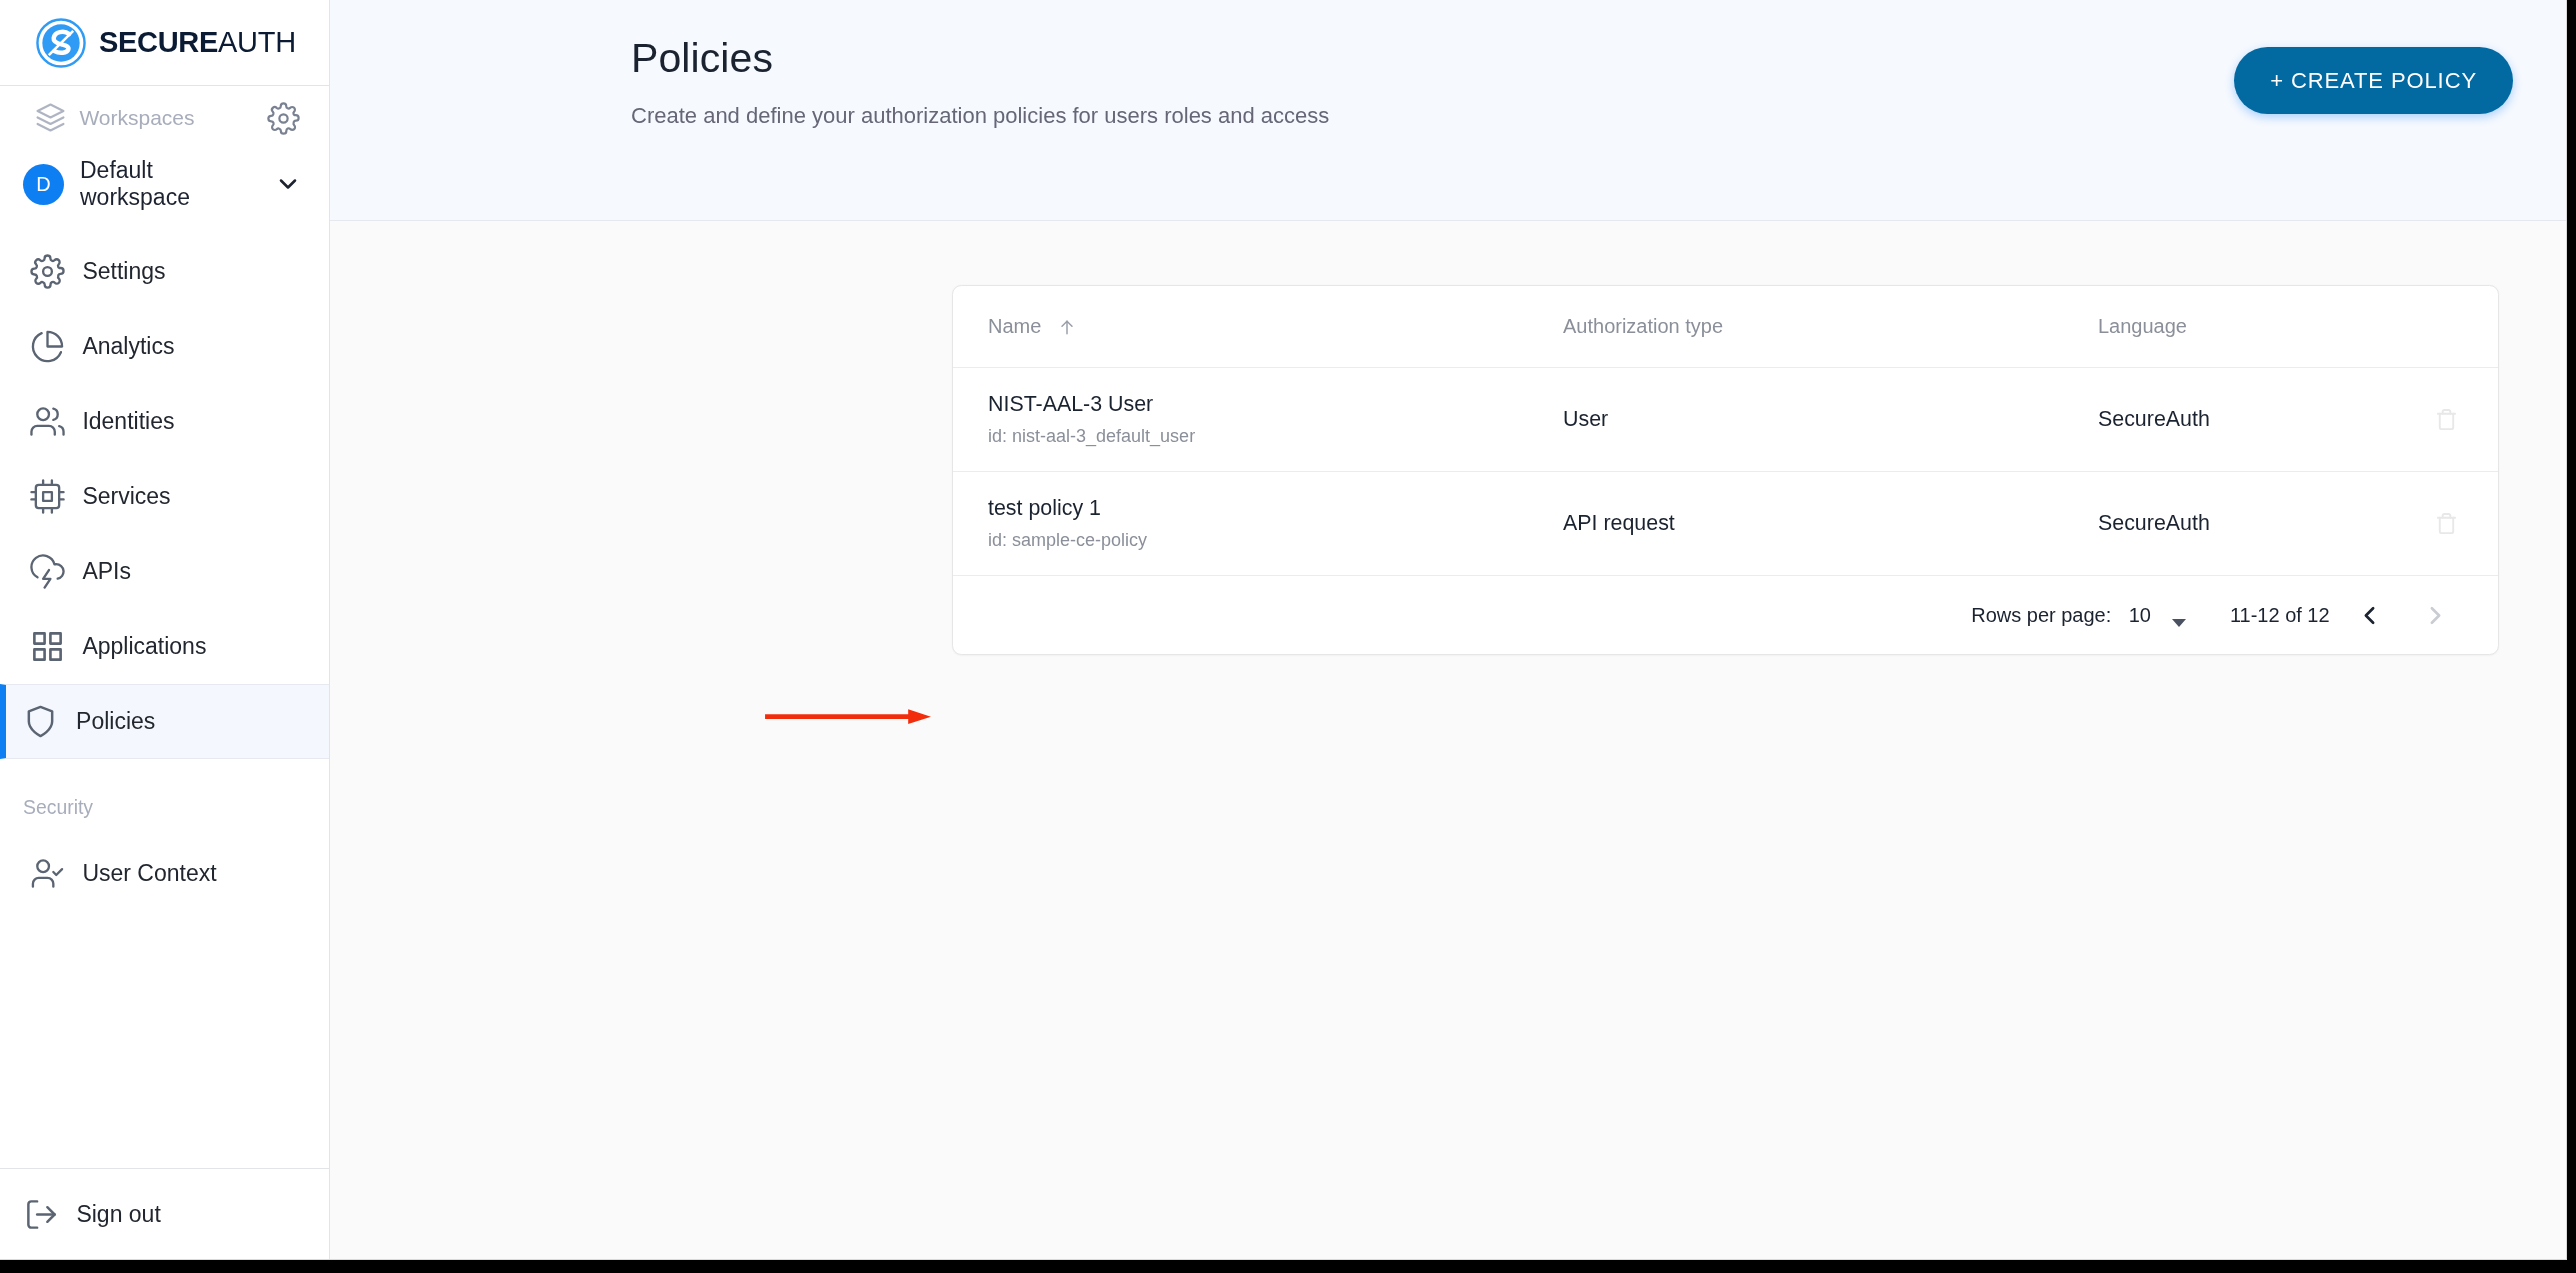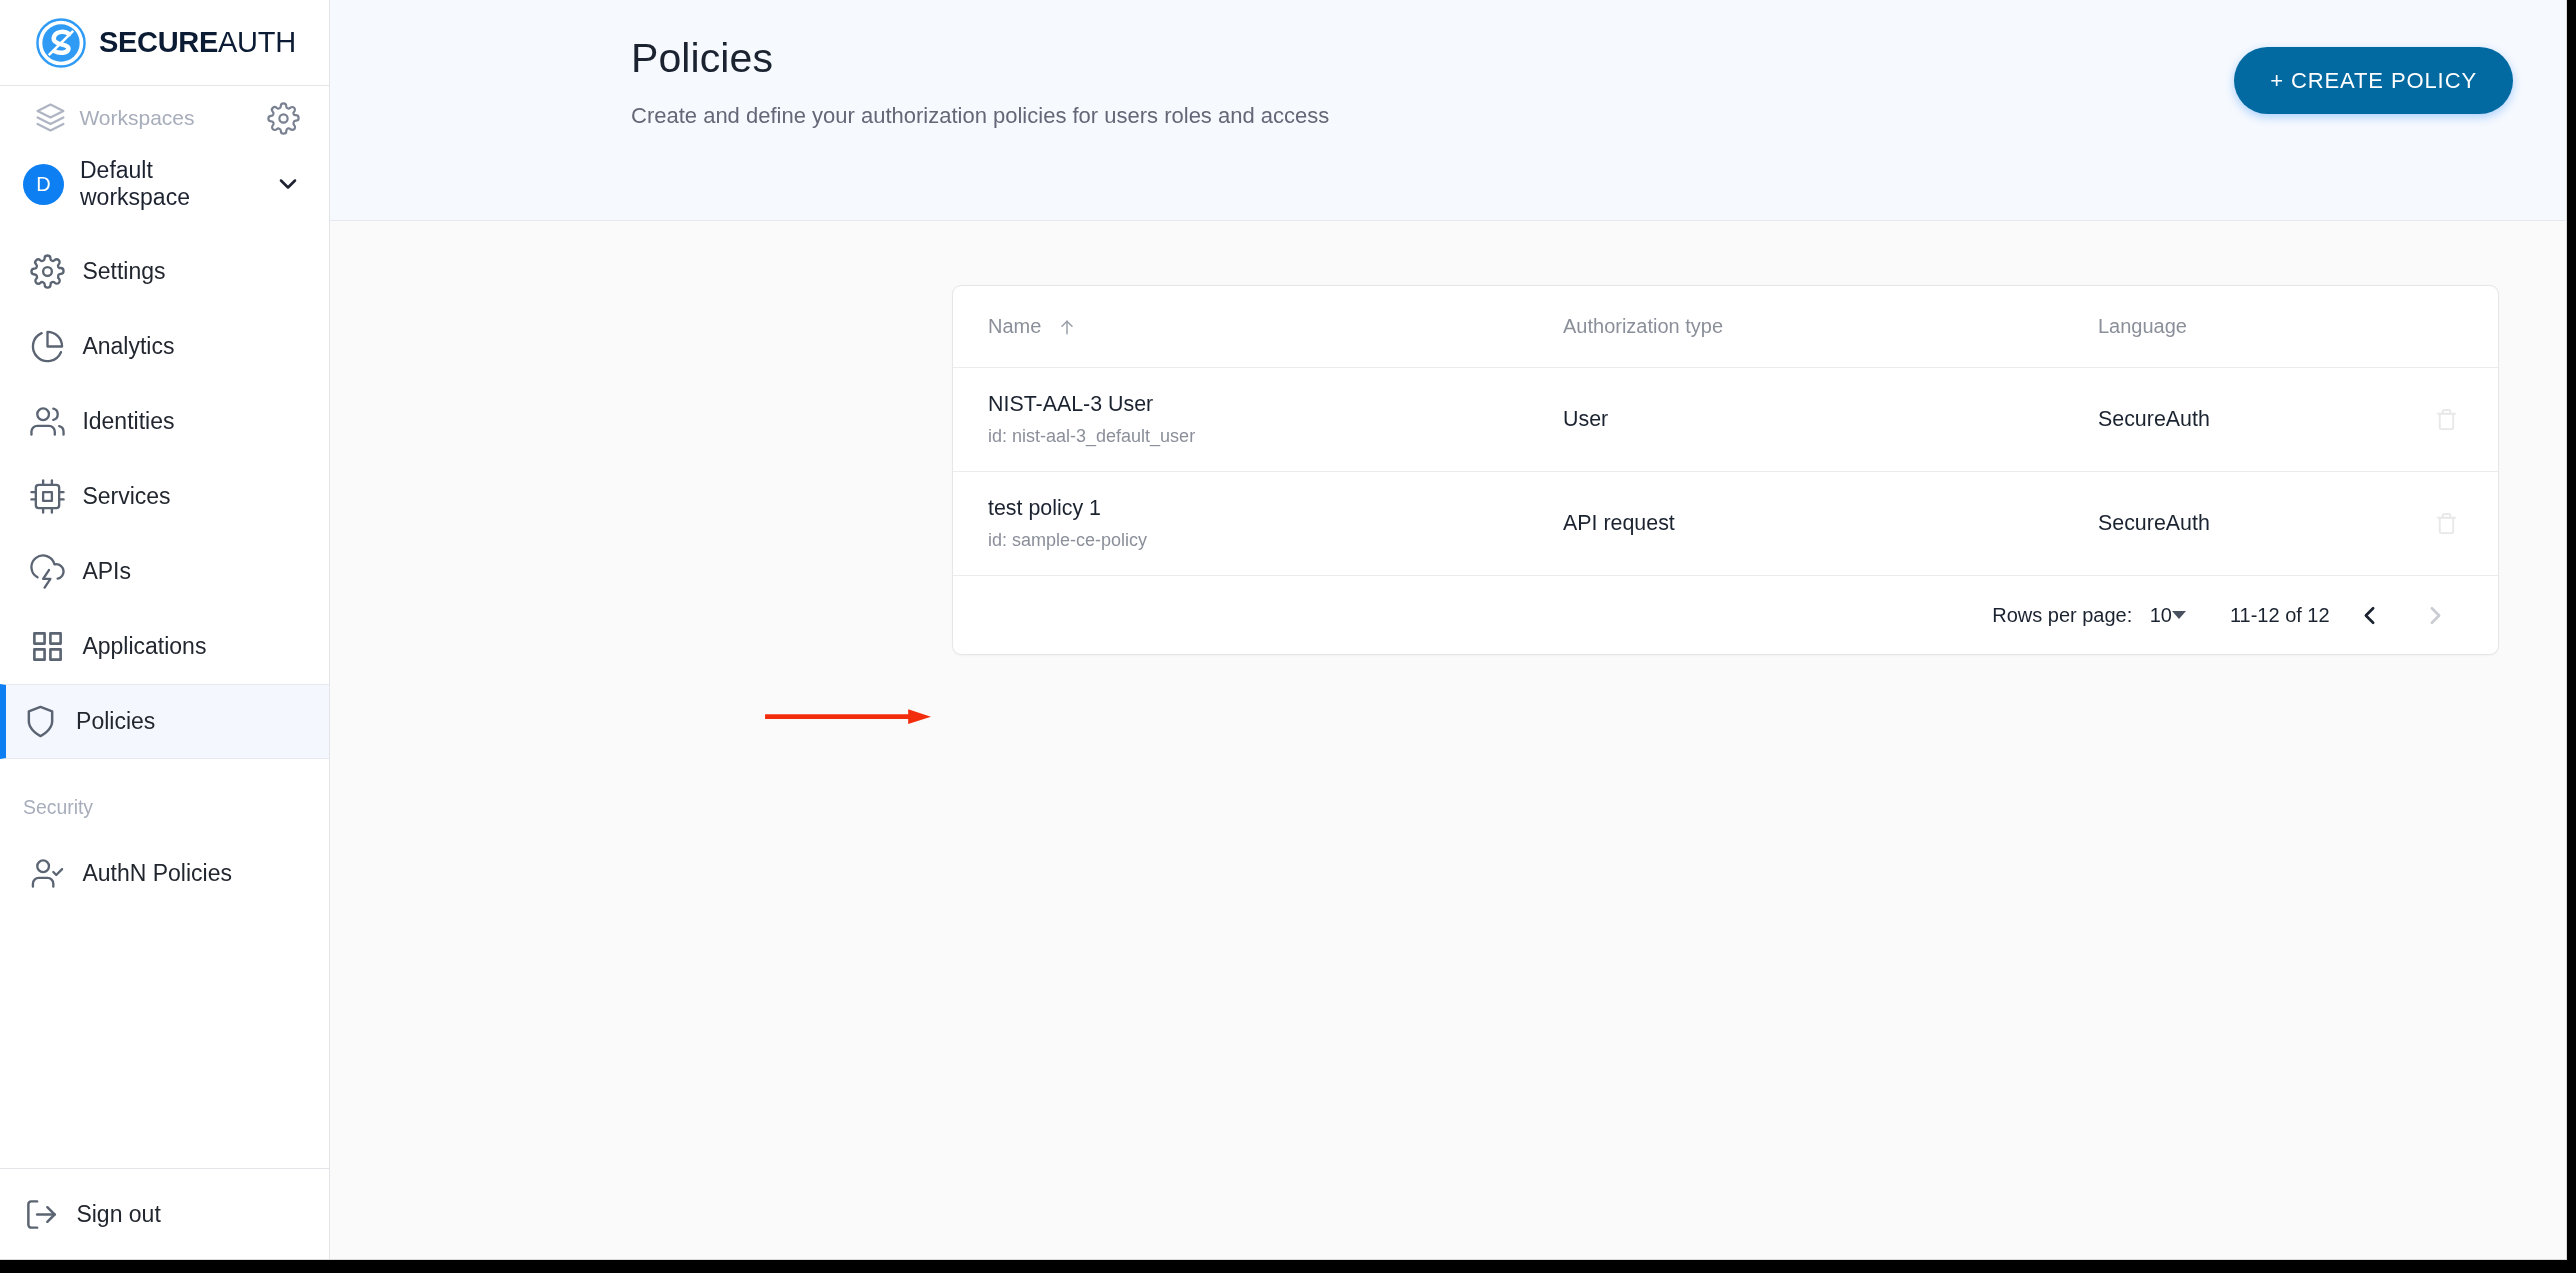--- a/index.html
+++ b/index.html
@@ -167,21 +167,21 @@
   .rval  { font-size:21.4px; color:#1b2330; }
   .trash { width:23px; height:23px; color:#e8e8e8; }
 
   .tfoot {
     height:78px;
     display:flex; align-items:center; justify-content:flex-end;
     padding-right:37px; gap:0;
   }
   .rpp-label { font-size:20px; color:#1b2330; }
   .rpp-sel {
-    display:flex; align-items:center; gap:0;
+    display:flex; align-items:flex-end; gap:21px;
     margin-left:17.4px; font-size:20px; color:#1b2330; cursor:pointer;
   }
   .caret { width:0;height:0;border-left:7.4px solid transparent;border-right:7.4px solid transparent;border-top:8px solid #4a5161; }
   .range { font-size:20px; color:#1b2330; margin-left:44px; }
   .pg-btn {
     width:51px; height:51px; margin-left:14.7px;
     display:flex; align-items:center; justify-content:center;
     cursor:pointer;
   }
   .pg-prev { color:#1b2330; }
@@ -327,21 +327,21 @@
       <div class="nav-section">Security</div>
 
       <div class="nav-item">
         <span class="nav-icon">
           <svg viewBox="0 0 24 24" width="35" height="35" fill="none" stroke="currentColor" stroke-width="1.6" stroke-linecap="round" stroke-linejoin="round">
             <path d="M16 21v-2a4 4 0 0 0-4-4H6a4 4 0 0 0-4 4v2"></path>
               <circle cx="9" cy="7" r="4"></circle>
               <polyline points="16 11 18 13 22 9"></polyline>
           </svg>
         </span>
-        <span class="nav-label">AuthN Policies</span>
+        <span class="nav-label">User Context</span>
       </div>
 
     </nav>
 
     <div class="spacer"></div>
 
     <div class="signout">
       <span class="nav-icon">
         <svg viewBox="0 0 24 24" width="35" height="35" fill="none" stroke="currentColor" stroke-width="1.7" stroke-linecap="round" stroke-linejoin="round">
           <path d="M9 21H5a2 2 0 0 1-2-2V5a2 2 0 0 1 2-2h4"></path>

